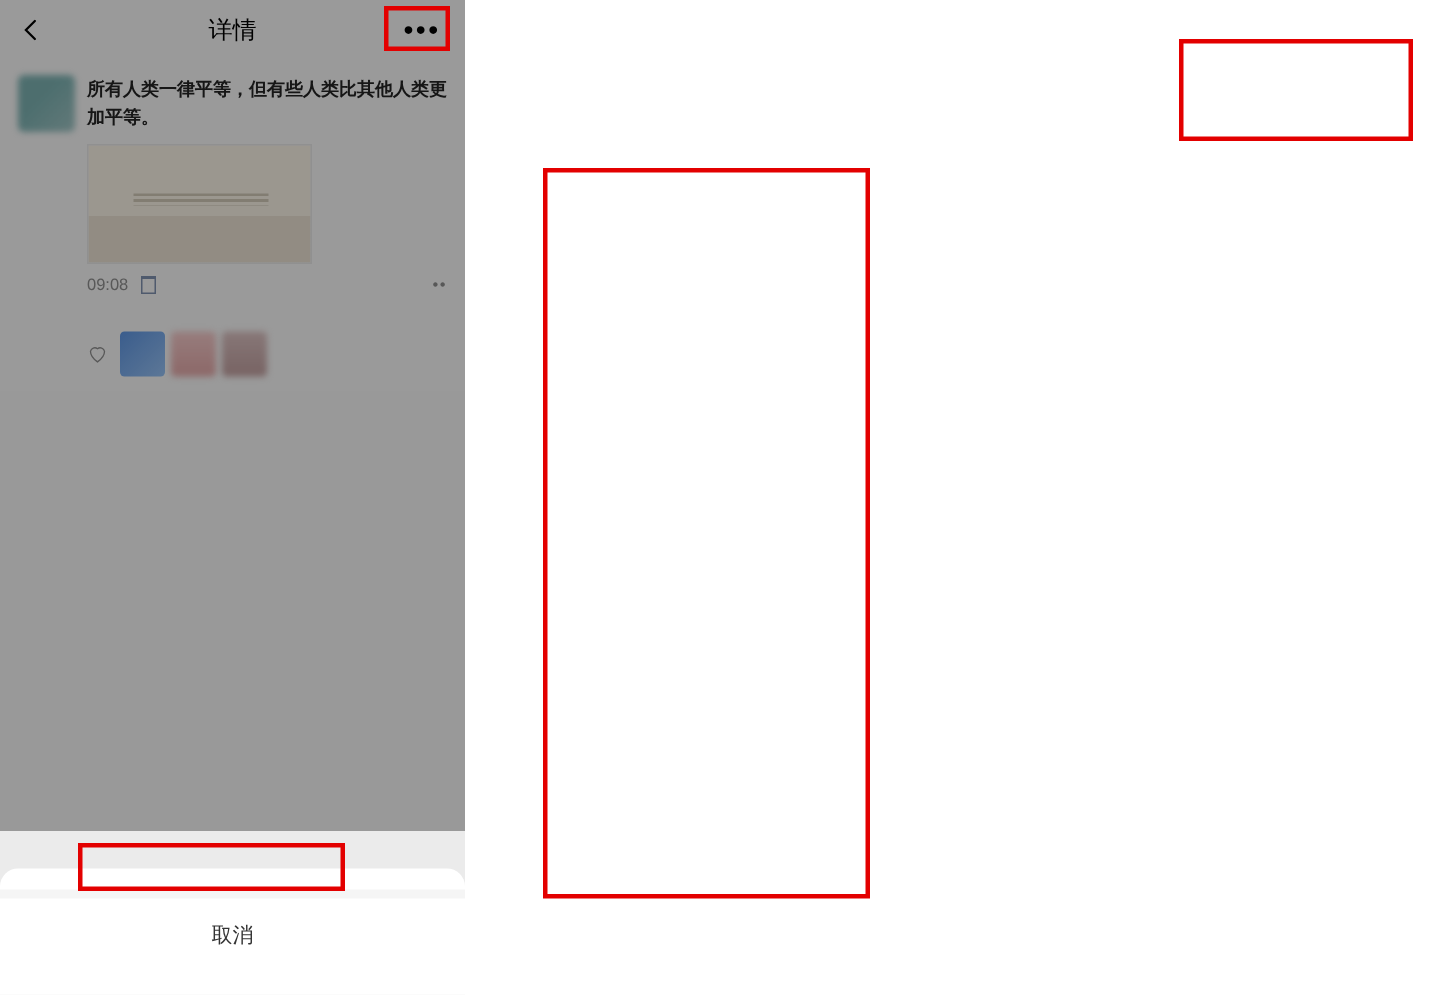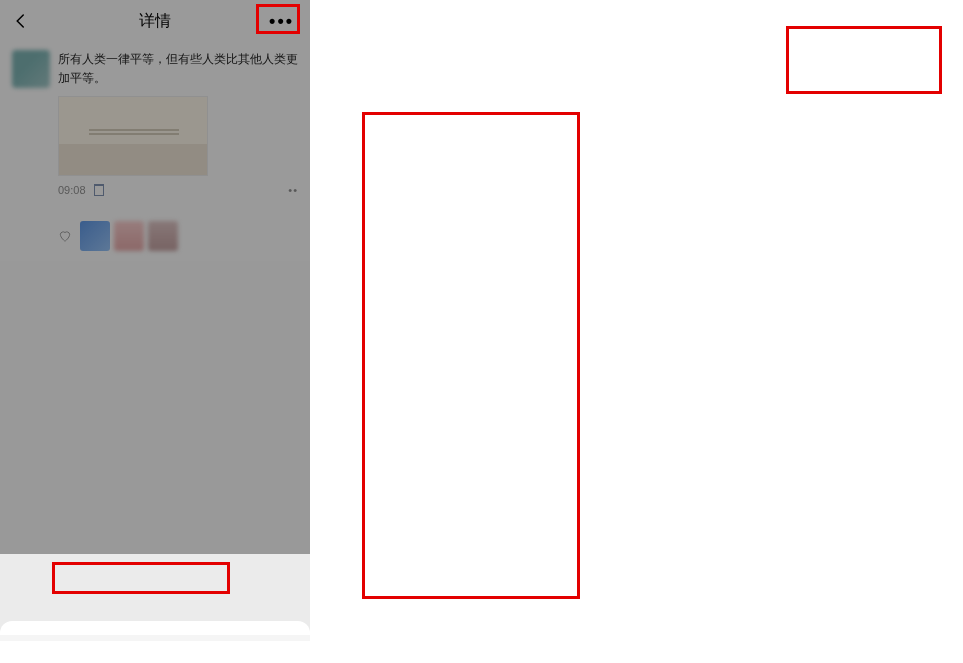--- a/index.html
+++ b/index.html
@@ -22,42 +22,42 @@
     .dim-overlay {
       position: absolute;
       inset: 0;
       background: rgba(0,0,0,0.35);
       z-index: 2;
       height: 554px;
       pointer-events: none;
     }
     .left-header {
       display: flex;
-      align-items: flex-end;
+      align-items: center;
       justify-content: space-between;
       padding: 8px 10px;
       height: 40px;
       background: #ededed;
       position: relative;
     }
     .back-arrow { width: 22px; height: 22px; display: flex; align-items: center; justify-content: center; }
     .left-title { font-size: 16px; font-weight: 500; position: absolute; left: 50%; transform: translateX(-50%); }
     .more-dots { font-size: 18px; letter-spacing: 2px; font-weight: bold; padding: 0 6px; }
     .left-content {
       padding: 10px 12px;
       background: #ededed;
     }
     .post-row { display: flex; gap: 8px; }
     .avatar {
       width: 38px; height: 38px; border-radius: 4px;
       background: linear-gradient(135deg,#7aa 40%,#9bb 100%);
       filter: blur(2px);
     }
     .post-body { flex: 1; }
-    .post-text { font-size: 12px; color: #222; line-height: 1.6; }
+    .post-text { font-size: 12px; color: #222; line-height: 1.6; font-weight: bold; }
     .post-image-wrap { margin-top: 8px; }
     .post-image {
       width: 150px; height: 80px;
       background: linear-gradient(#efe9dc 0 60%, #e0d8c9 60% 100%);
       border: 1px solid #ddd;
       position: relative;
     }
     .post-image::after{
       content:""; position:absolute; left:30px; top:32px; width:90px; height:8px;
       background: repeating-linear-gradient(#c8c0b0 0 2px, transparent 2px 4px);
@@ -156,20 +156,21 @@
             <div class="thumb a"></div>
             <div class="thumb b"></div>
             <div class="thumb c"></div>
           </div>
         </div>
       </div>
     </div>
 
     <div class="action-sheet">
       <div class="sheet-sep"></div>
+      <div class="sheet-btn">取消</div>
     </div>
   </div>
 
   <div class="panel-divider"></div>
 
   <div class="hlbox hl-moredots"></div>
   <div class="hlbox hl-sheetbtn"></div>
   <div class="hlbox hl-modify"></div>
   <div class="hlbox hl-options"></div>
 

